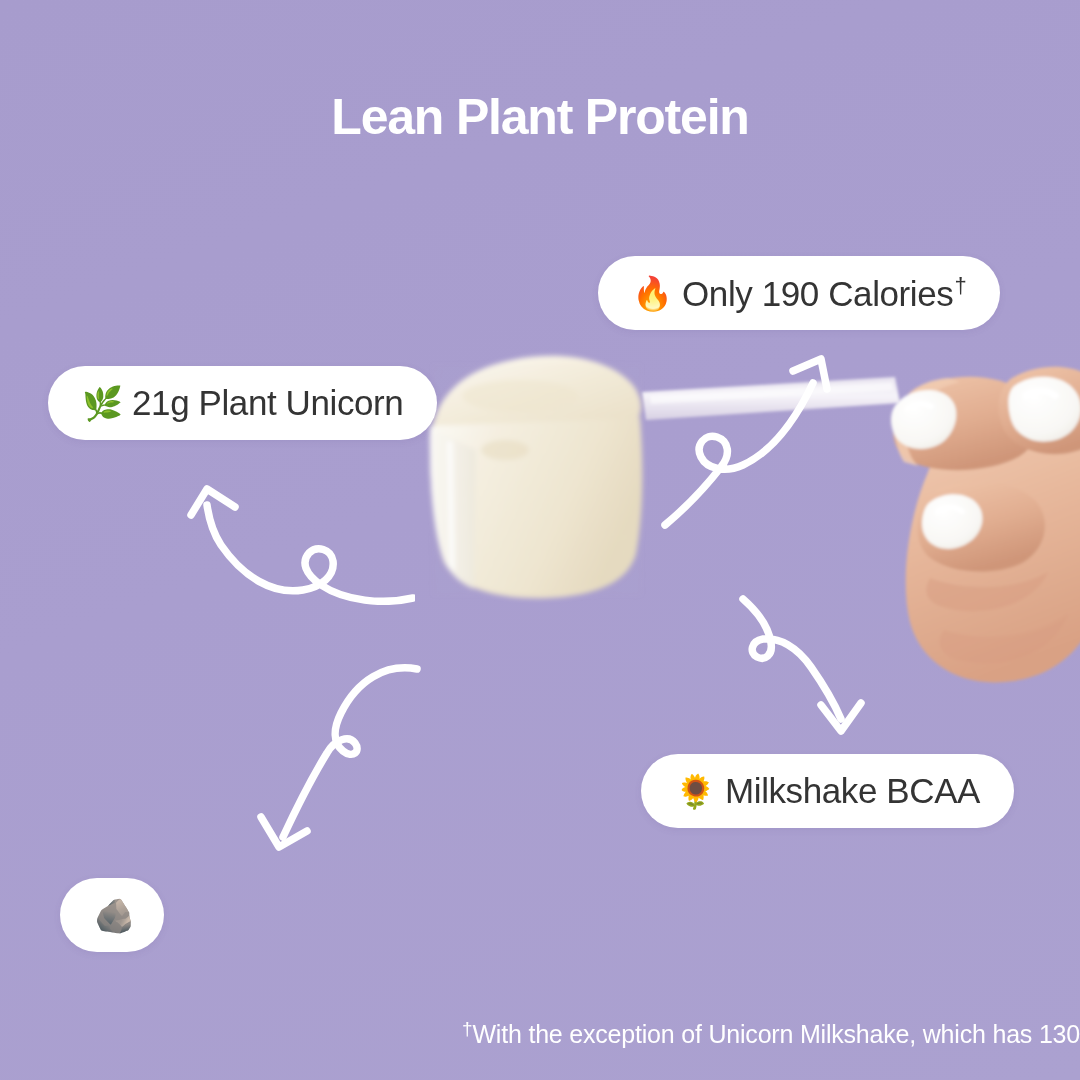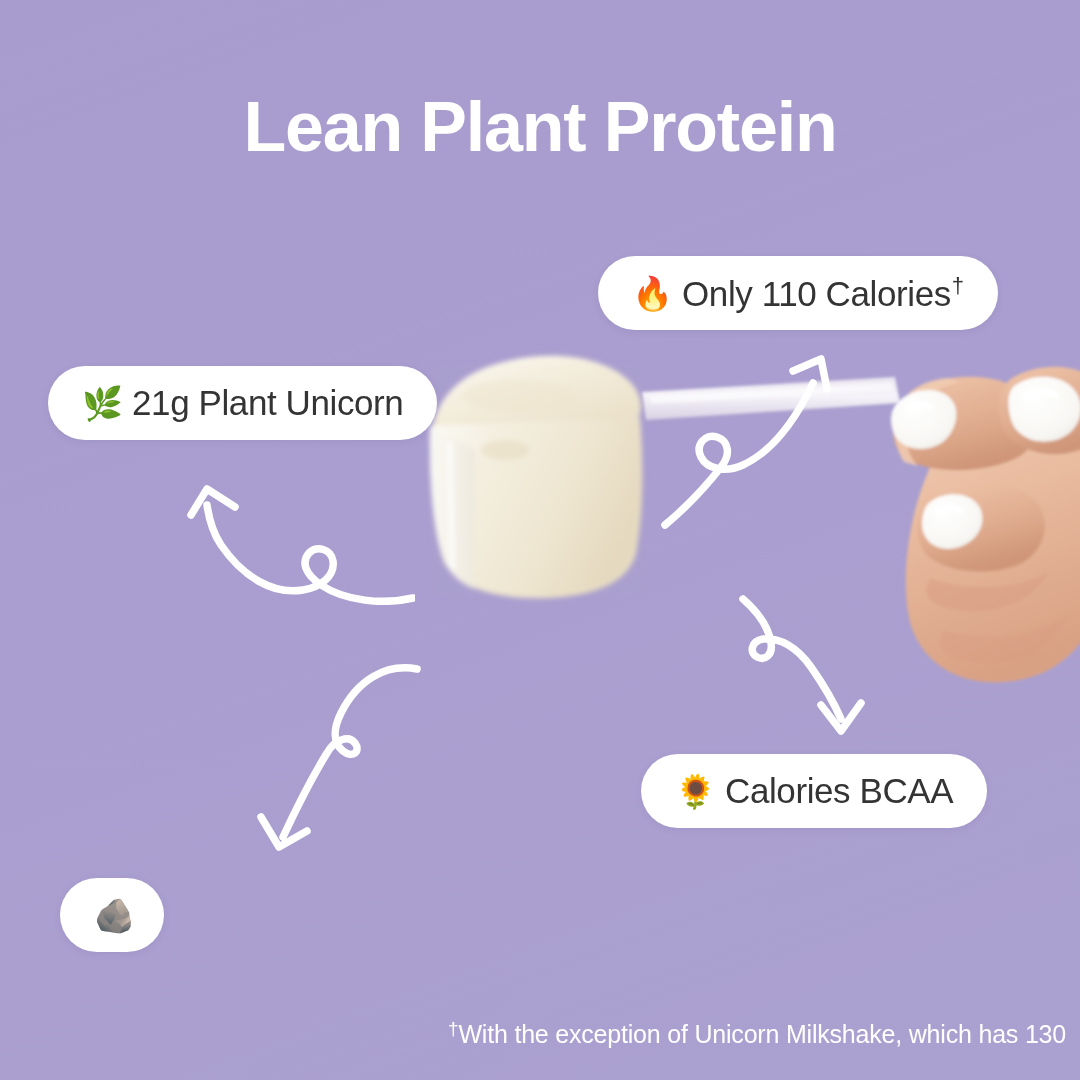--- a/index.html
+++ b/index.html
@@ -18,21 +18,21 @@
   }
 
   
   #title {
     position: absolute;
     top: 92px;
     left: 0;
     width: 1080px;
     text-align: center;
     color: #ffffff;
-    font-size: 70px;
+    font-size: 50px;
     font-weight: bold;
     letter-spacing: -1.2px;
     line-height: 1.0;
   }
 
   
   #photo {
     position: absolute;
     left: 400px;
     top: 330px;
@@ -87,21 +87,21 @@
   #arrow-calories { left: 645px; top: 345px; }
   #arrow-vitamins { left: 235px; top: 655px; }
   #arrow-bcaa     { left: 735px; top: 595px; }
 
   
   #footnote {
     position: absolute;
     left: 0;
     top: 1018px;
     width: 1080px;
-    padding-right: 14px;
+    padding-right: 0;
     box-sizing: border-box;
     text-align: right;
     color: #ffffff;
     font-size: 25px;
     font-weight: 400;
     letter-spacing: -0.2px;
   }
   #footnote .dag {
     font-size: 19px;
     vertical-align: 8px;
@@ -251,31 +251,31 @@
 
   <svg class="arrow" id="arrow-bcaa" width="190" height="160" viewBox="0 0 190 160" xmlns="http://www.w3.org/2000/svg" fill="none">
     <path d="M8,4 C24,18 34,34 36,48 C38,60 30,66 22,62
              C14,58 16,46 28,44 C44,42 62,52 76,72
              C90,92 100,110 106,124" stroke="#ffffff" stroke-width="7.5" stroke-linecap="round" stroke-linejoin="round"></path>
     <path d="M86,110 L106,136 L126,108" stroke="#ffffff" stroke-width="7.5" stroke-linecap="round" stroke-linejoin="round"></path>
   </svg>
 
   <div class="pill" id="pill-calories">
     <span class="emoji">🔥</span>
-    <span class="plabel"><span>Only 110 Calories</span><span class="dag">†</span></span>
+    <span class="plabel"><span>Only 190 Calories</span><span class="dag">†</span></span>
   </div>
 
   <div class="pill" id="pill-protein">
     <span class="emoji">🌿</span>
     <span class="plabel">21g Plant Unicorn</span>
   </div>
 
   <div class="pill" id="pill-bcaa">
     <span class="emoji">🌻</span>
-    <span class="plabel">Calories BCAA</span>
+    <span class="plabel">Milkshake BCAA</span>
   </div>
 
   <div class="pill" id="pill-vitamins">
     <span class="emoji">🪨</span>
   </div>
 
   <div id="footnote"><span class="dag">†</span><span>With the exception of Unicorn Milkshake, which has 130</span></div>
 
 </div>
 

